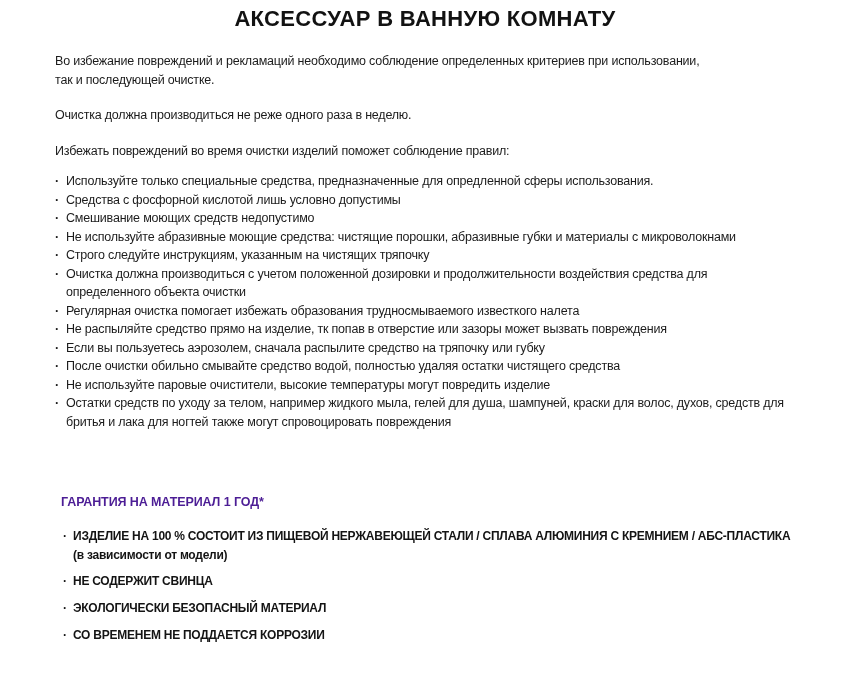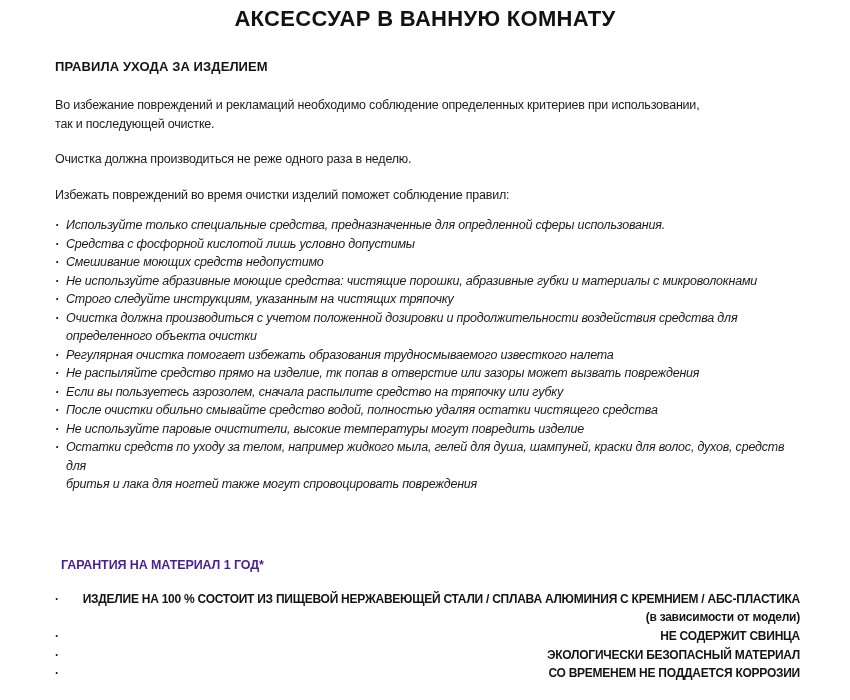--- a/index.html
+++ b/index.html
@@ -55,21 +55,20 @@
     margin-bottom: 11px;
   }
   .rules {
     list-style: none;
     margin: 12px 0 0 0;
     padding: 0;
     max-width: 755px;
     font-size: 12.5px;
     line-height: 18.5px;
     letter-spacing: -0.2px;
-    font-style: italic;
   }
   .rules li {
     position: relative;
     margin: 0;
     padding-left: 11px;
     white-space: pre-line;
   }
   .rules li::before {
     content: "\00B7";
     position: absolute;
@@ -90,44 +89,42 @@
     margin: 17px 0 0 0;
     padding: 0;
     font-size: 12px;
     line-height: 18.7px;
     font-weight: 700;
     letter-spacing: -0.25px;
     color: #141414;
   }
   .warranty-list li {
     position: relative;
-    margin: 0;
+    margin: 8px;
     padding-left: 10px;
-    text-align: right;
   }
   .warranty-list li::before {
     content: "\00B7";
     position: absolute;
     left: 0;
     top: 0;
   }
   .warranty-note {
     display: block;
   }
 </style>
 </head>
 <body>
 
 <div class="page">
 
   <h1 class="doc-title">АКСЕССУАР В ВАННУЮ КОМНАТУ</h1>
 
   <div class="content">
 
-    <h2 class="section-heading">ПРАВИЛА УХОДА ЗА ИЗДЕЛИЕМ</h2>
 
     <div class="intro">
 
         <p>Во избежание повреждений и рекламаций необходимо соблюдение определенных критериев при использовании,
 так и последующей очистке.</p>
 
         <p>Очистка должна производиться не реже одного раза в неделю.</p>
 
         <p>Избежать повреждений во время очистки изделий поможет соблюдение правил:</p>
       </div>

